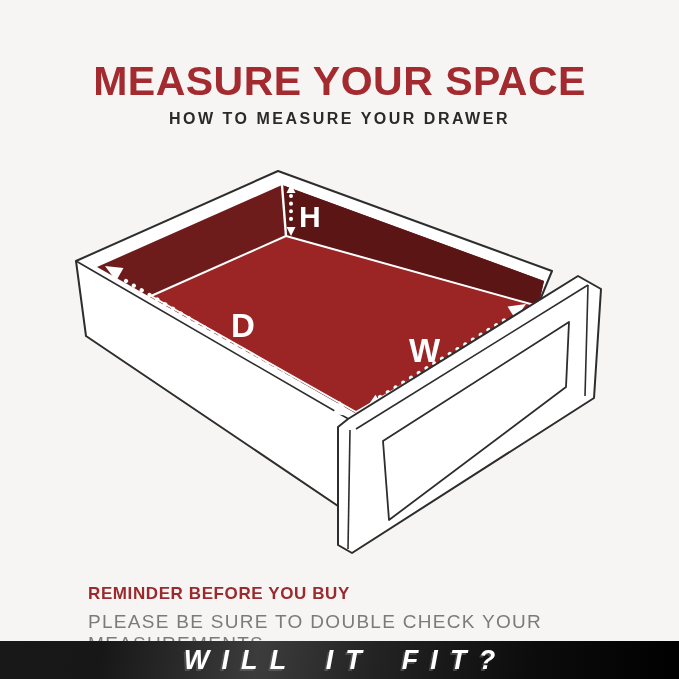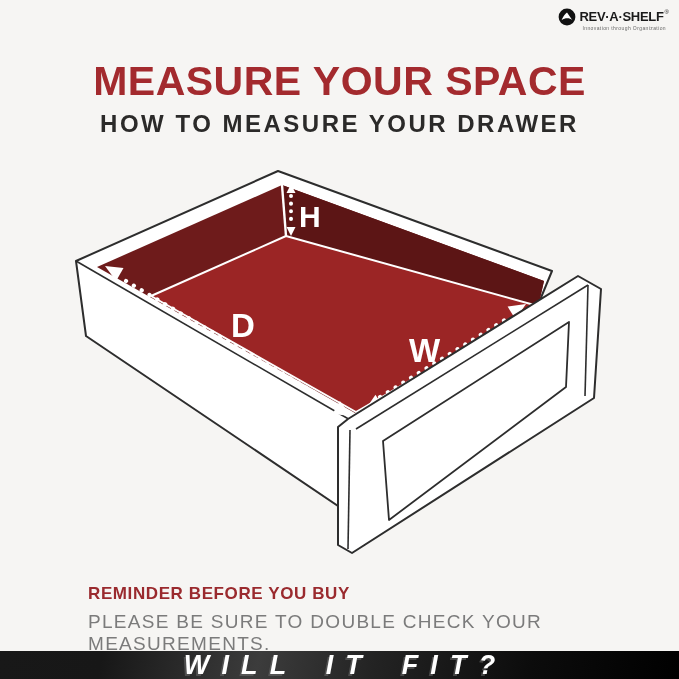--- a/index.html
+++ b/index.html
@@ -12,59 +12,46 @@
   .logo{position:absolute;top:8px;right:10px;display:flex;align-items:flex-start;}
   .logo-mark{width:18px;height:18px;margin-right:3px;flex:0 0 auto;}
   .logo-textcol{display:flex;flex-direction:column;align-items:center;}
   .logo-brandrow{display:flex;align-items:flex-start;}
   .logo-brand{font-size:13px;font-weight:bold;color:#1a1a1a;letter-spacing:-0.3px;line-height:17px;white-space:nowrap;}
   .logo-reg{font-size:6px;color:#1a1a1a;line-height:8px;margin-left:1px;}
   .logo-tagline{font-size:5px;color:#6a6a6a;letter-spacing:0.4px;margin-top:0px;white-space:nowrap;}
   
   .header{position:absolute;top:61px;left:0;width:679px;text-align:center;}
   .title{font-size:41px;font-weight:bold;color:#a32a2e;letter-spacing:0.5px;line-height:1.0;}
-  .subtitle{font-size:24px;font-weight:bold;color:#2b2a29;letter-spacing:2.5px;margin-top:8px;}
+  .subtitle{font-size:16px;font-weight:bold;color:#2b2a29;letter-spacing:2.5px;margin-top:8px;}
   
   .diagram{position:absolute;left:0;top:0;width:679px;height:679px;}
   .dlabel{font-family:"Liberation Sans",sans-serif;font-weight:bold;fill:#ffffff;}
   
   .reminder{position:absolute;left:45px;top:584px;margin-left:43px;}
   .reminder-heading{font-size:17px;font-weight:bold;color:#9a2a2e;letter-spacing:0.6px;}
   .reminder-body{font-size:19px;color:#7b7b7b;letter-spacing:1.3px;margin-top:7px;}
   
   .banner{
-    position:absolute;left:0;bottom:0;width:679px;height:28px;
+    position:absolute;left:0;bottom:0;width:679px;height:38px;
     background:linear-gradient(100deg,#181818 0%,#171717 15%,#3c3c3c 38%,#232323 55%,#0c0c0c 78%,#000 100%);
     display:flex;align-items:center;justify-content:center;
   }
   .banner-text{
     color:#ffffff;font-size:27px;font-weight:bold;font-style:italic;
     letter-spacing:0.45em;word-spacing:0.30em;
     text-shadow:-2px 2px 0 rgba(110,110,110,0.55);
     padding-left:0.45em; 
   }
 </style>
 </head>
 <body>
 
 <div class="stage">
 
-  <div class="logo">
-    <svg class="logo-mark" viewBox="0 0 18 18">
-      <circle cx="9" cy="9" r="8.4" fill="#111"></circle>
-      <path d="M3.6 12.2 C5.6 7.2, 7.6 5.6, 9.0 4.4 L14.4 12.2 C11.4 9.6, 7.0 9.8, 3.6 12.2 Z" fill="#ffffff"></path>
-    </svg>
-    <div class="logo-textcol">
-      <div class="logo-brandrow">
-        <span class="logo-brand">REV·A·SHELF</span>
-        <span class="logo-reg">®</span>
-      </div>
-      <div class="logo-tagline">Innovation through Organization</div>
-    </div>
-  </div>
 
   <div class="header">
     <div class="title">MEASURE YOUR SPACE</div>
     <div class="subtitle">HOW TO MEASURE YOUR DRAWER</div>
   </div>
 
   <svg class="diagram" viewBox="0 0 679 679">
 
     <polygon points="278,171 552,271 540,300 352,421 344,510 86,336 76,261" fill="#ffffff" stroke="#2d2d2d" stroke-width="2" stroke-linejoin="round"></polygon>
 

